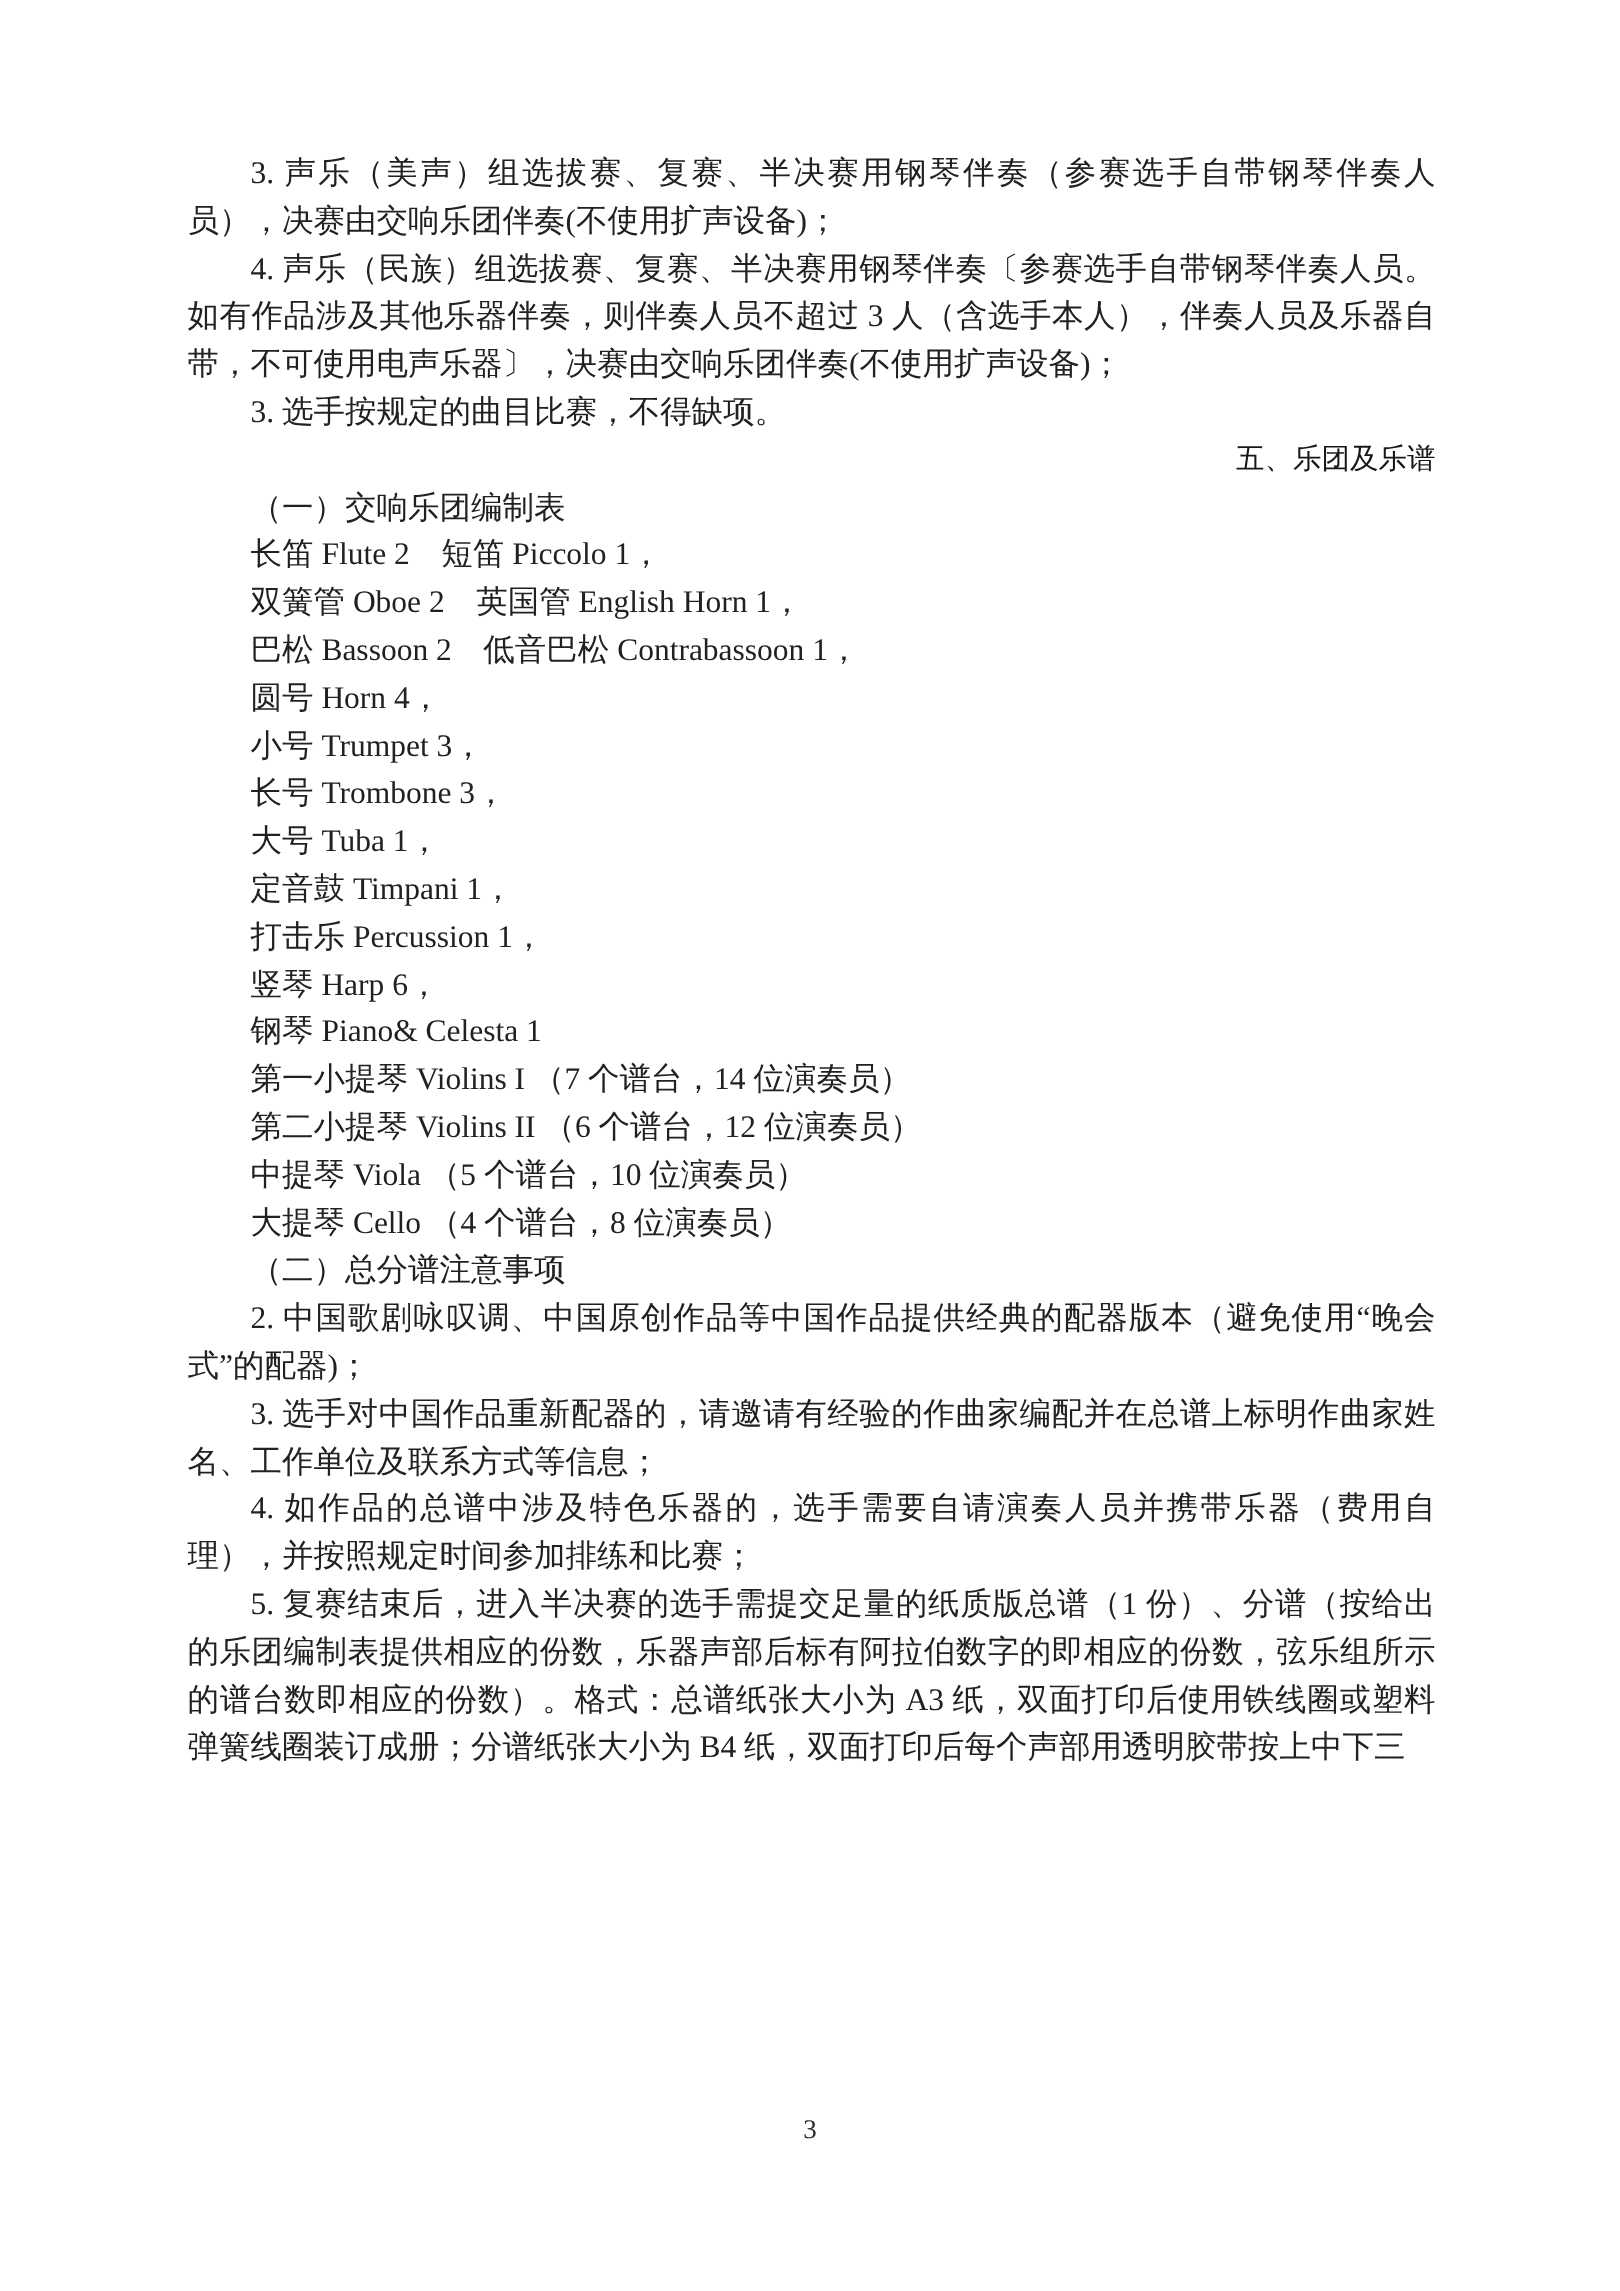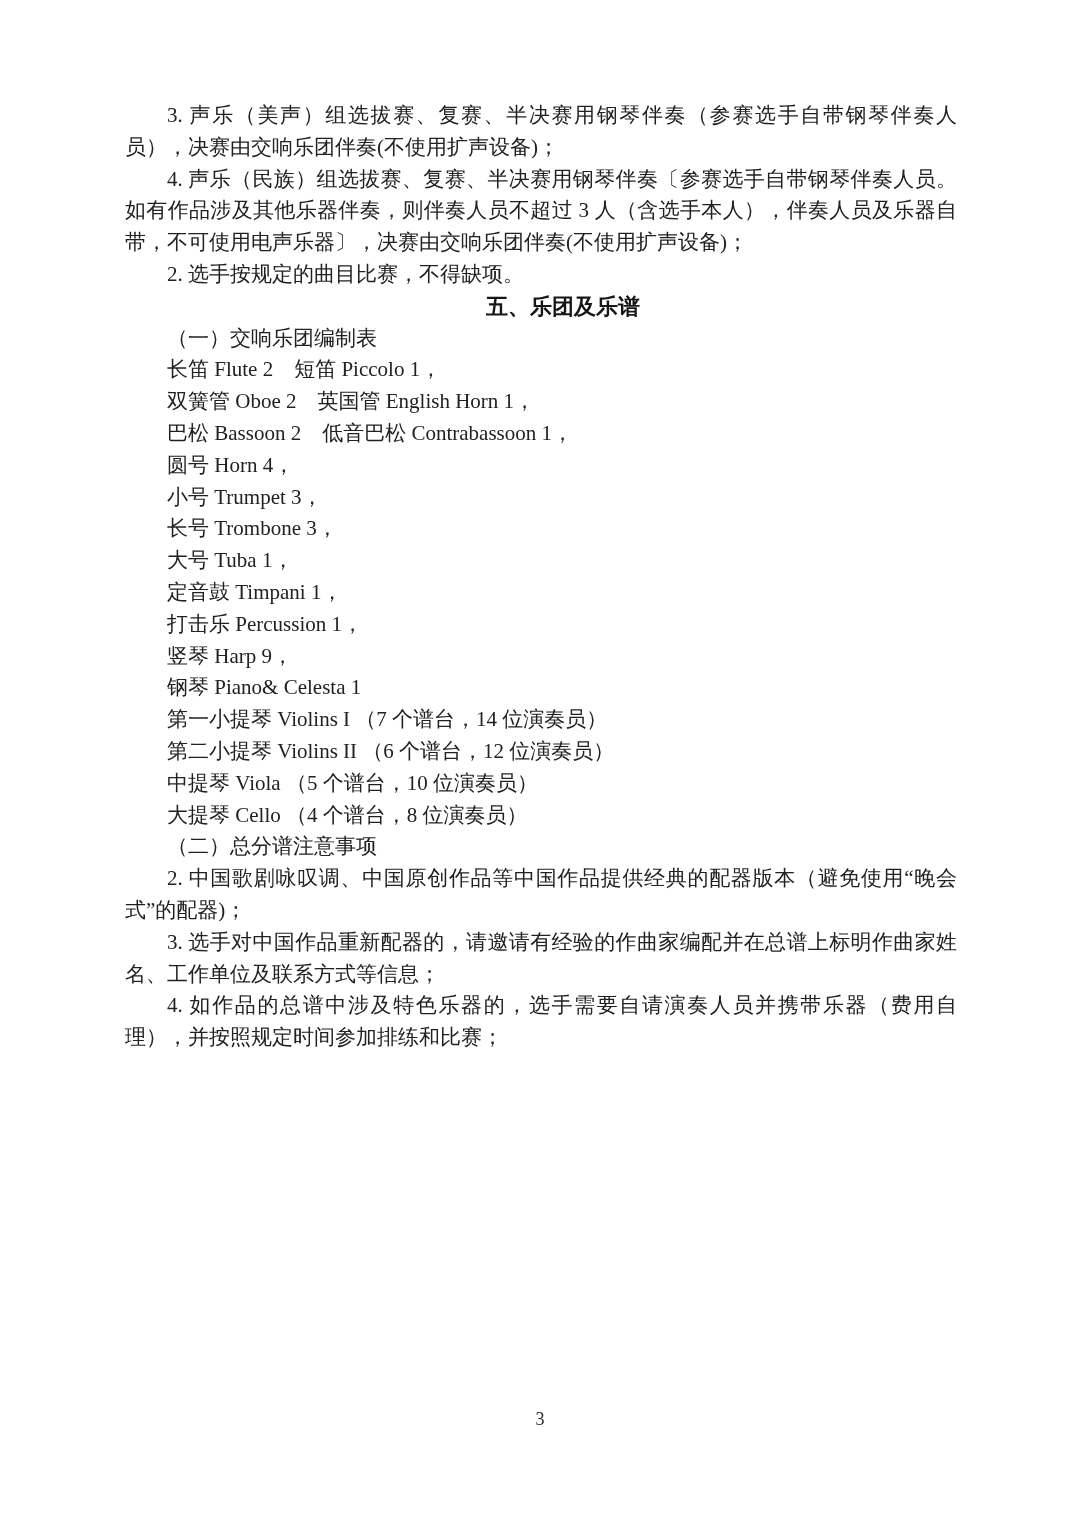--- a/index.html
+++ b/index.html
@@ -26,69 +26,70 @@
     text-align: justify;
   }
   .content p {
     margin: 0;
     text-indent: 2em;
   }
   .section-heading {
     margin: 0;
     text-indent: 2em;
     font-family: "Liberation Sans", "DejaVu Sans", sans-serif;
-    font-weight: bold;
-    font-size: 22px;
+    font-weight: normal;
+    font-size: 19px;
     line-height: 31.8px;
     color: #161616;
-    text-align: center;
+    text-align: right;
   }
   .footer {
     position: absolute;
     left: 0;
     top: 1406px;
     width: 100%;
     text-align: center;
     font-size: 18px;
     line-height: 26px;
     color: #2a2a2a;
   }
 </style>
 </head>
 <body>
 
 <div class="page">
   <div class="content">
 
     <p>3. 声乐（美声）组选拔赛、复赛、半决赛用钢琴伴奏（参赛选手自带钢琴伴奏人员），决赛由交响乐团伴奏(不使用扩声设备)；</p>
     <p>4. 声乐（民族）组选拔赛、复赛、半决赛用钢琴伴奏〔参赛选手自带钢琴伴奏人员。如有作品涉及其他乐器伴奏，则伴奏人员不超过 3 人（含选手本人），伴奏人员及乐器自带，不可使用电声乐器〕，决赛由交响乐团伴奏(不使用扩声设备)；</p>
-    <p>2. 选手按规定的曲目比赛，不得缺项。</p>
+    <p>3. 选手按规定的曲目比赛，不得缺项。</p>
 
     <h2 class="section-heading">五、乐团及乐谱</h2>
 
     <p>（一）交响乐团编制表</p>
 
     <p>长笛 Flute 2　短笛 Piccolo 1，</p>
     <p>双簧管 Oboe 2　英国管 English Horn 1，</p>
     <p>巴松 Bassoon 2　低音巴松 Contrabassoon 1，</p>
     <p>圆号 Horn 4，</p>
     <p>小号 Trumpet 3，</p>
     <p>长号 Trombone 3，</p>
     <p>大号 Tuba 1，</p>
     <p>定音鼓 Timpani 1，</p>
     <p>打击乐 Percussion 1，</p>
-    <p>竖琴 Harp 9，</p>
+    <p>竖琴 Harp 6，</p>
     <p>钢琴 Piano&amp; Celesta 1</p>
     <p>第一小提琴 Violins I （7 个谱台，14 位演奏员）</p>
     <p>第二小提琴 Violins II （6 个谱台，12 位演奏员）</p>
     <p>中提琴 Viola （5 个谱台，10 位演奏员）</p>
     <p>大提琴 Cello （4 个谱台，8 位演奏员）</p>
 
     <p>（二）总分谱注意事项</p>
 
     <p>2. 中国歌剧咏叹调、中国原创作品等中国作品提供经典的配器版本（避免使用“晚会式”的配器)；</p>
     <p>3. 选手对中国作品重新配器的，请邀请有经验的作曲家编配并在总谱上标明作曲家姓名、工作单位及联系方式等信息；</p>
     <p>4. 如作品的总谱中涉及特色乐器的，选手需要自请演奏人员并携带乐器（费用自理），并按照规定时间参加排练和比赛；</p>
+    <p>5. 复赛结束后，进入半决赛的选手需提交足量的纸质版总谱（1 份）、分谱（按给出的乐团编制表提供相应的份数，乐器声部后标有阿拉伯数字的即相应的份数，弦乐组所示的谱台数即相应的份数）。格式：总谱纸张大小为 A3 纸，双面打印后使用铁线圈或塑料弹簧线圈装订成册；分谱纸张大小为 B4 纸，双面打印后每个声部用透明胶带按上中下三</p>
 
   </div>
 
   <div class="footer">3</div>
 </div>
 
 </body></html>

